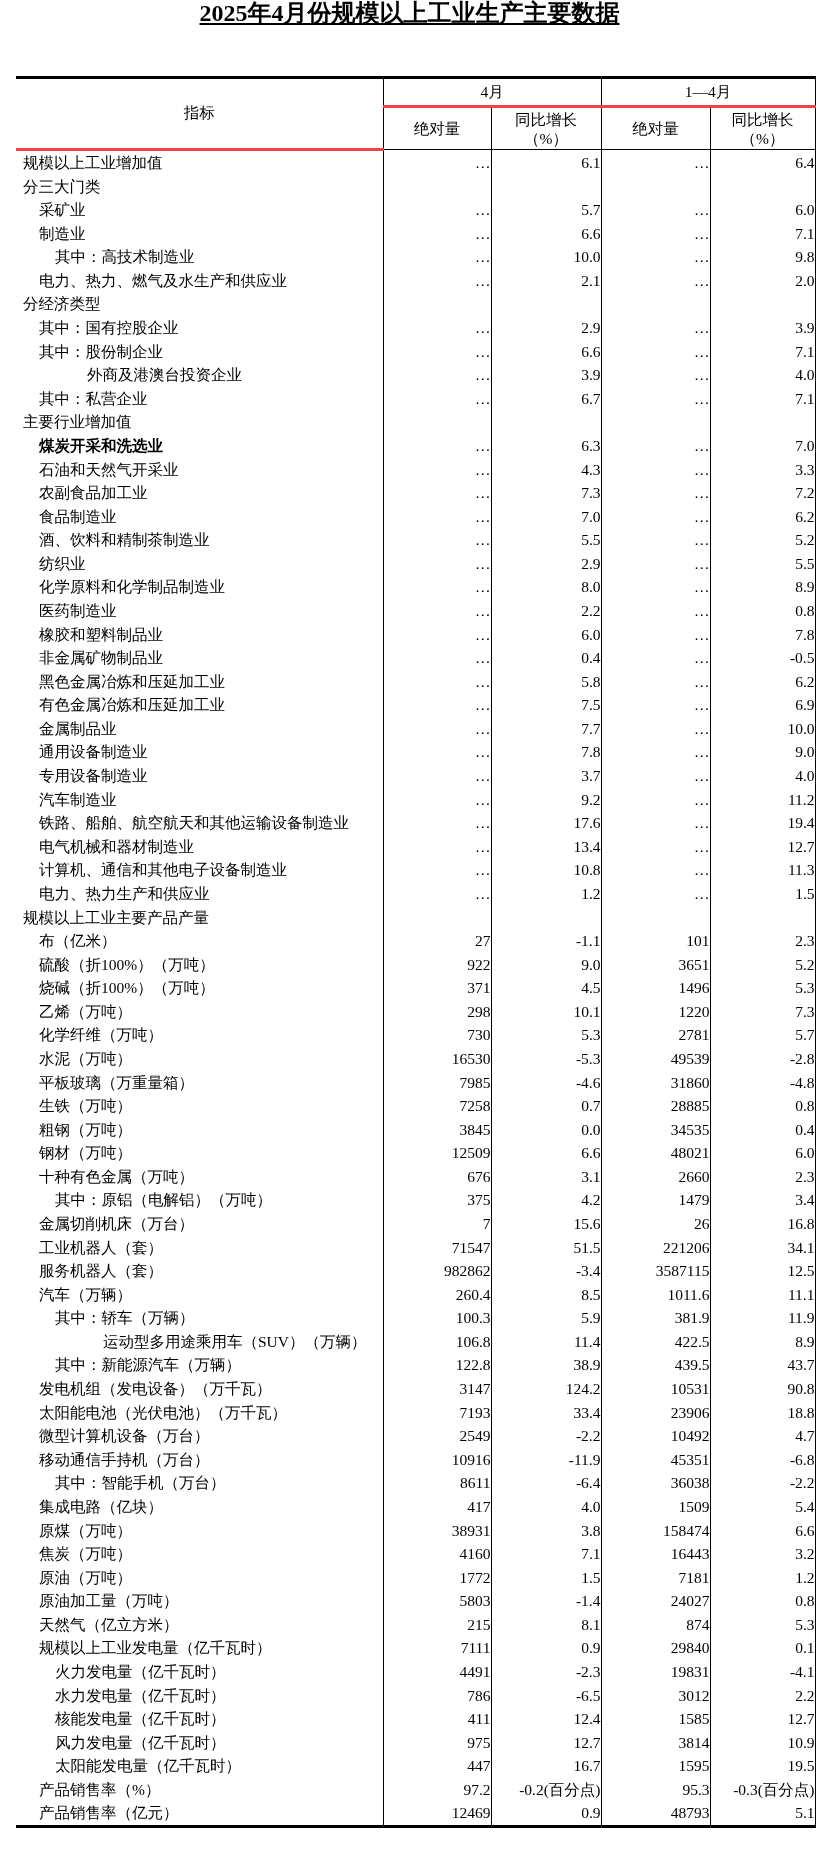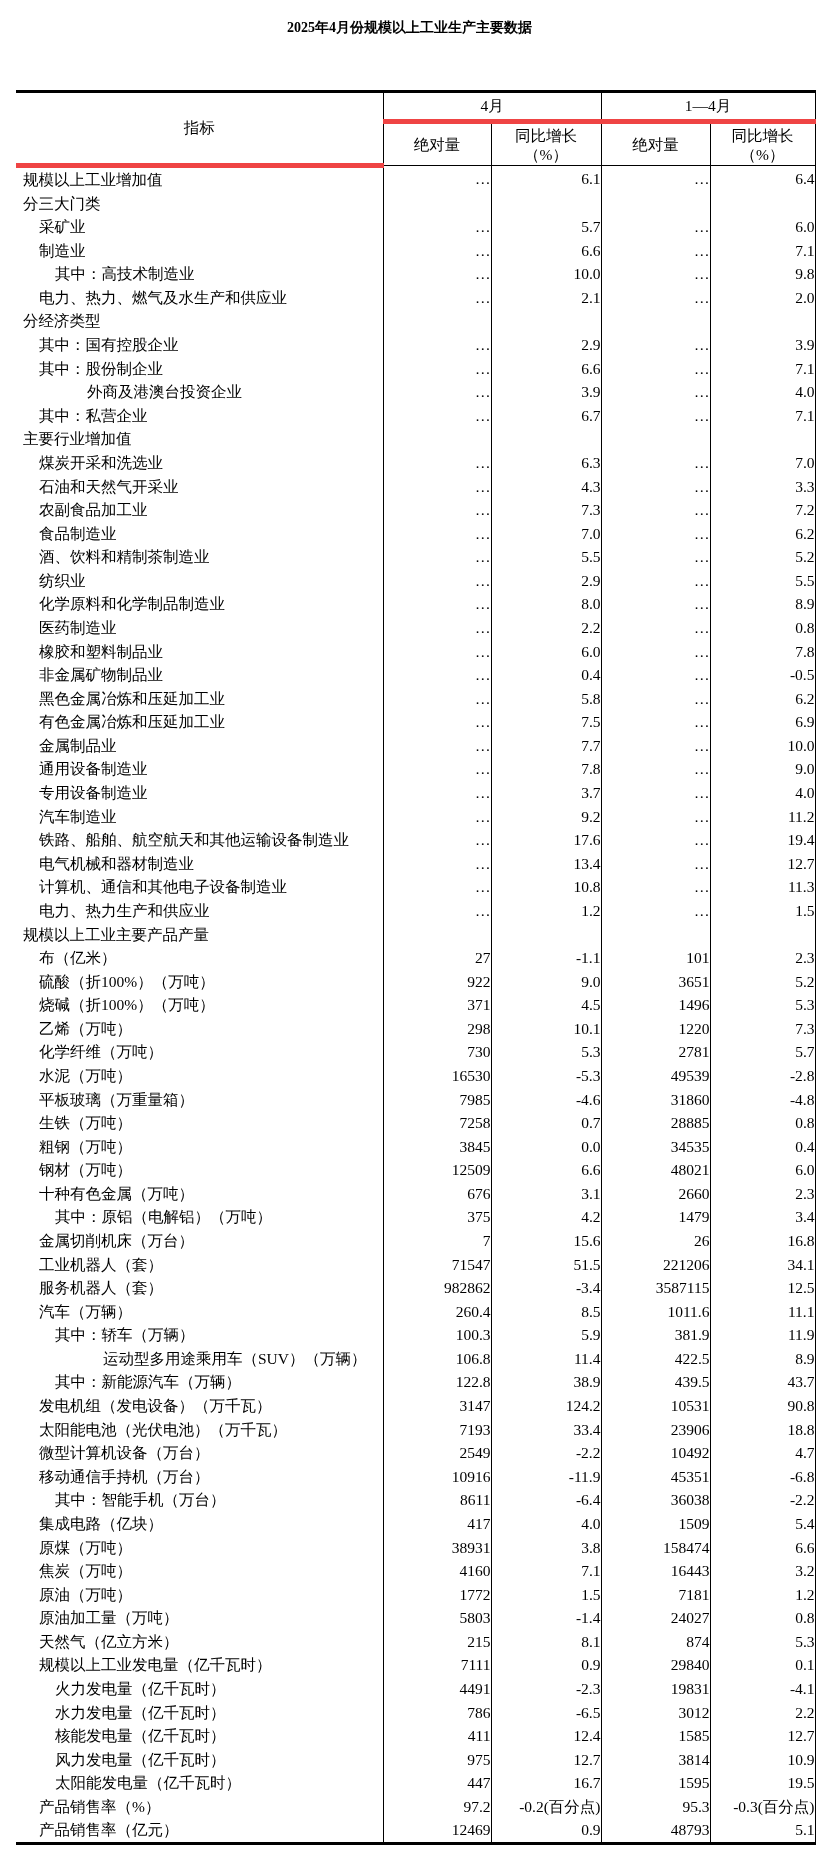--- a/index.html
+++ b/index.html
@@ -9,45 +9,45 @@
     color: #000000;
     font-family: "Liberation Serif", "DejaVu Serif", serif;
   }
   body {
     width: 819px;
     height: 1855px;
     overflow: hidden;
     position: relative;
   }
   .page-title {
-    padding-top: 14px;
     text-align: center;
-    font-size: 14px;
+    font-size: 24px;
     font-weight: bold;
     line-height: 27px;
+    text-decoration: underline;
   }
   table.stat-table {
     border-collapse: collapse;
     table-layout: fixed;
     width: 799px;
     margin: 49px 0 0 16px;
     border-top: 3px solid #000;
     border-bottom: 3px solid #000;
   }
   table.stat-table th,
   table.stat-table td {
     border-right: 1px solid #000;
     padding: 0;
     font-weight: normal;
     font-size: 15.5px;
     white-space: nowrap;
     overflow: hidden;
   }
   thead th { text-align: center; vertical-align: middle; }
-  tr.hrow1 th { height: 26px; border-bottom: 5px solid #ef4444; }
+  tr.hrow1 th { height: 26px; border-bottom: 3px solid #ef4444; }
   th.indicator-head { border-bottom: 1px solid #000; }
   tr.hrow2 th { height: 41px; border-bottom: 1px solid #000; line-height: 19px; }
   tbody td {
     height: 23.58px;
     line-height: 23.58px;
   }
   td.ind { text-align: left; padding-left: 7px; }
   td.num { text-align: right; padding-right: 5px; }
 </style>
 </head>
@@ -161,21 +161,21 @@
     <td class="num">7.1</td>
   </tr>
       <tr>
     <td class="ind" style="padding-left: 7px;">主要行业增加值</td>
     <td class="num"></td>
     <td class="num"></td>
     <td class="num"></td>
     <td class="num"></td>
   </tr>
       <tr>
-    <td class="ind" style="padding-left: 23px;">煤炭开采和洗选业</td>
+    <td class="ind" style="padding-left: 23px; font-weight: bold;">煤炭开采和洗选业</td>
     <td class="num">…</td>
     <td class="num">6.3</td>
     <td class="num">…</td>
     <td class="num">7.0</td>
   </tr>
       <tr>
     <td class="ind" style="padding-left: 23px;">石油和天然气开采业</td>
     <td class="num">…</td>
     <td class="num">4.3</td>
     <td class="num">…</td>

